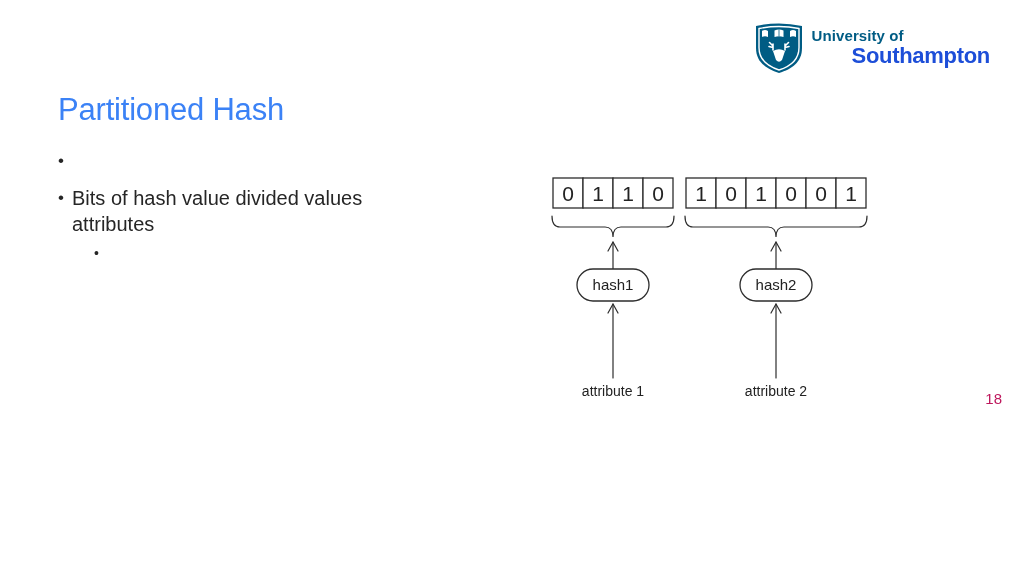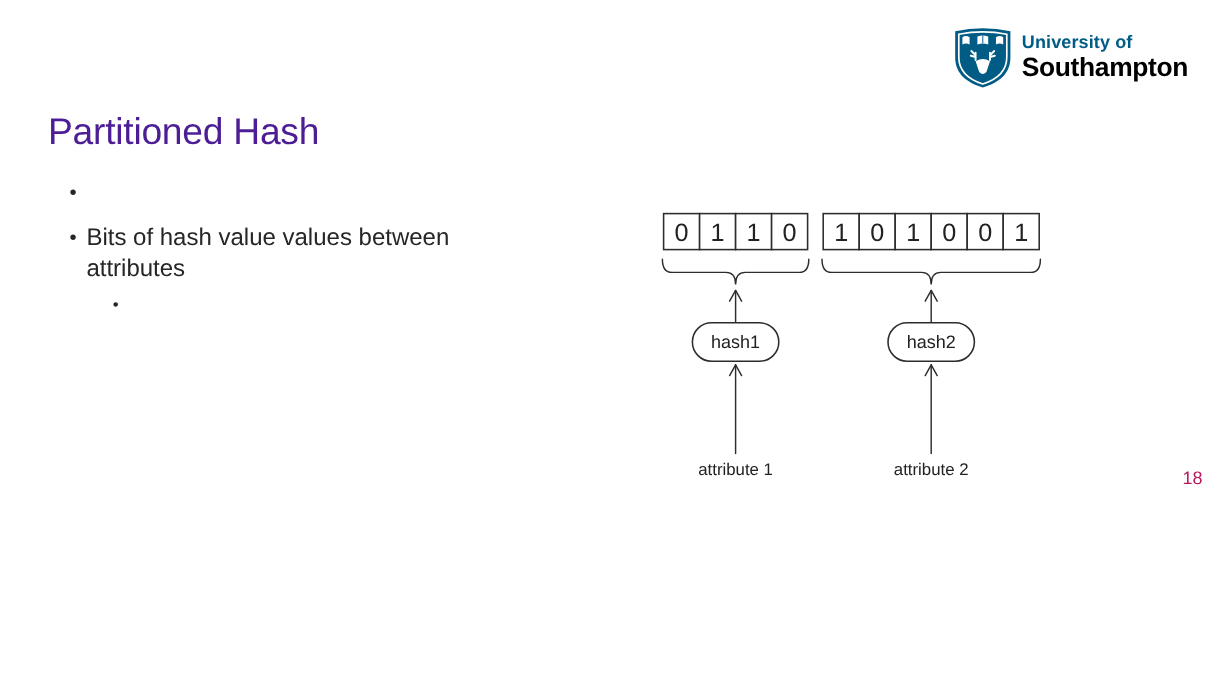--- a/index.html
+++ b/index.html
@@ -26,34 +26,35 @@
   .logo-line1 {
     font-size: 15px;
     font-weight: 700;
     color: #005C84;
     letter-spacing: 0.1px;
     line-height: 17px;
   }
   .logo-line2 {
     font-size: 22px;
     font-weight: 700;
-    color: #000000;
+    color: #1d4ed8;
     letter-spacing: -0.3px;
     line-height: 23px;
+    margin-left: 40px;
   }
 
   
   .title {
     position: absolute;
-    left: 40px;
+    left: 58px;
     top: 92px;
     font-size: 31px;
     font-weight: 400;
     letter-spacing: -0.2px;
-    color: #4c1d95;
+    color: #3b82f6;
     margin: 0;
   }
 
   
   .bullets {
     position: absolute;
     left: 58px;
     top: 148px;
     width: 470px;
   }
@@ -133,21 +134,21 @@
   </div>
 
   <h1 class="title">Partitioned Hash</h1>
 
   <div class="bullets">
     <div class="bullet-item">
       <span class="bullet-dot">•</span>
     </div>
     <div class="bullet-item" style="flex-wrap: wrap;">
       <span class="bullet-dot">•</span>
-      <span class="bullet-text">Bits of hash value values between
+      <span class="bullet-text">Bits of hash value divided values
 attributes</span>
       <div class="sub-bullet" style="flex-basis: 100%;">
         <span class="bullet-dot">•</span>
       </div>
     </div>
   </div>
 
   <svg class="diagram" width="350" height="240" viewBox="0 0 350 240">
 
     <g fill="#ffffff" stroke="#2d2d2d" stroke-width="1.3">

